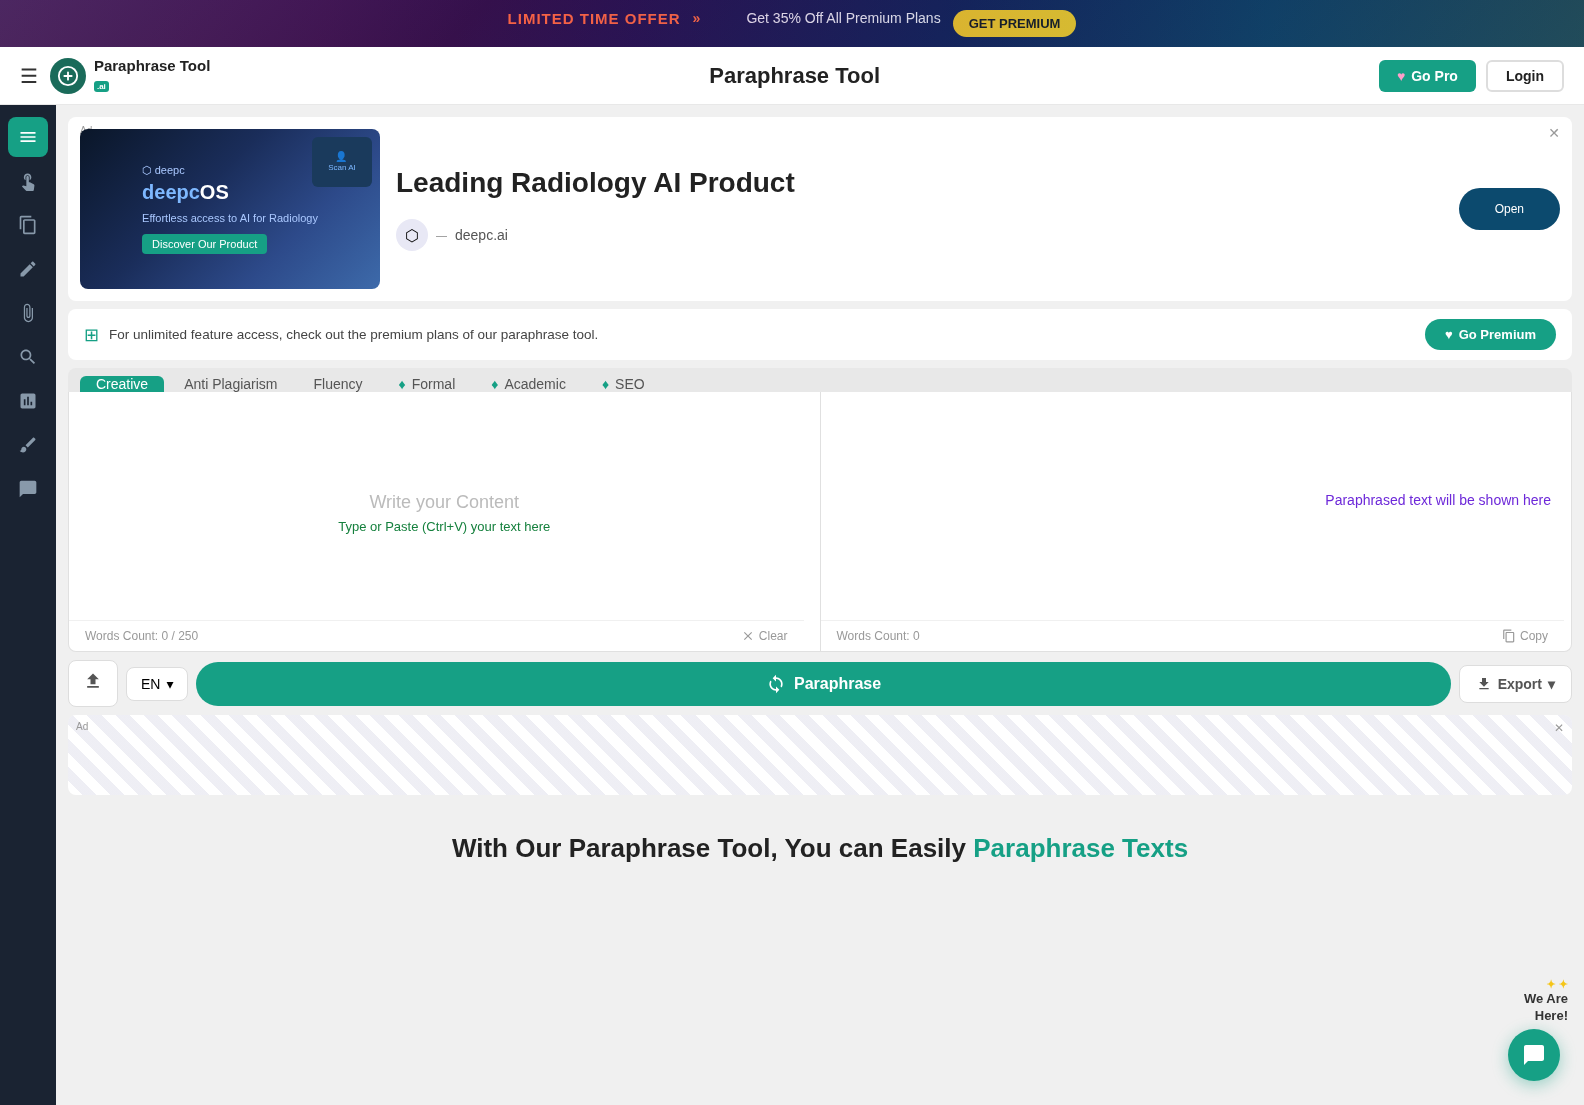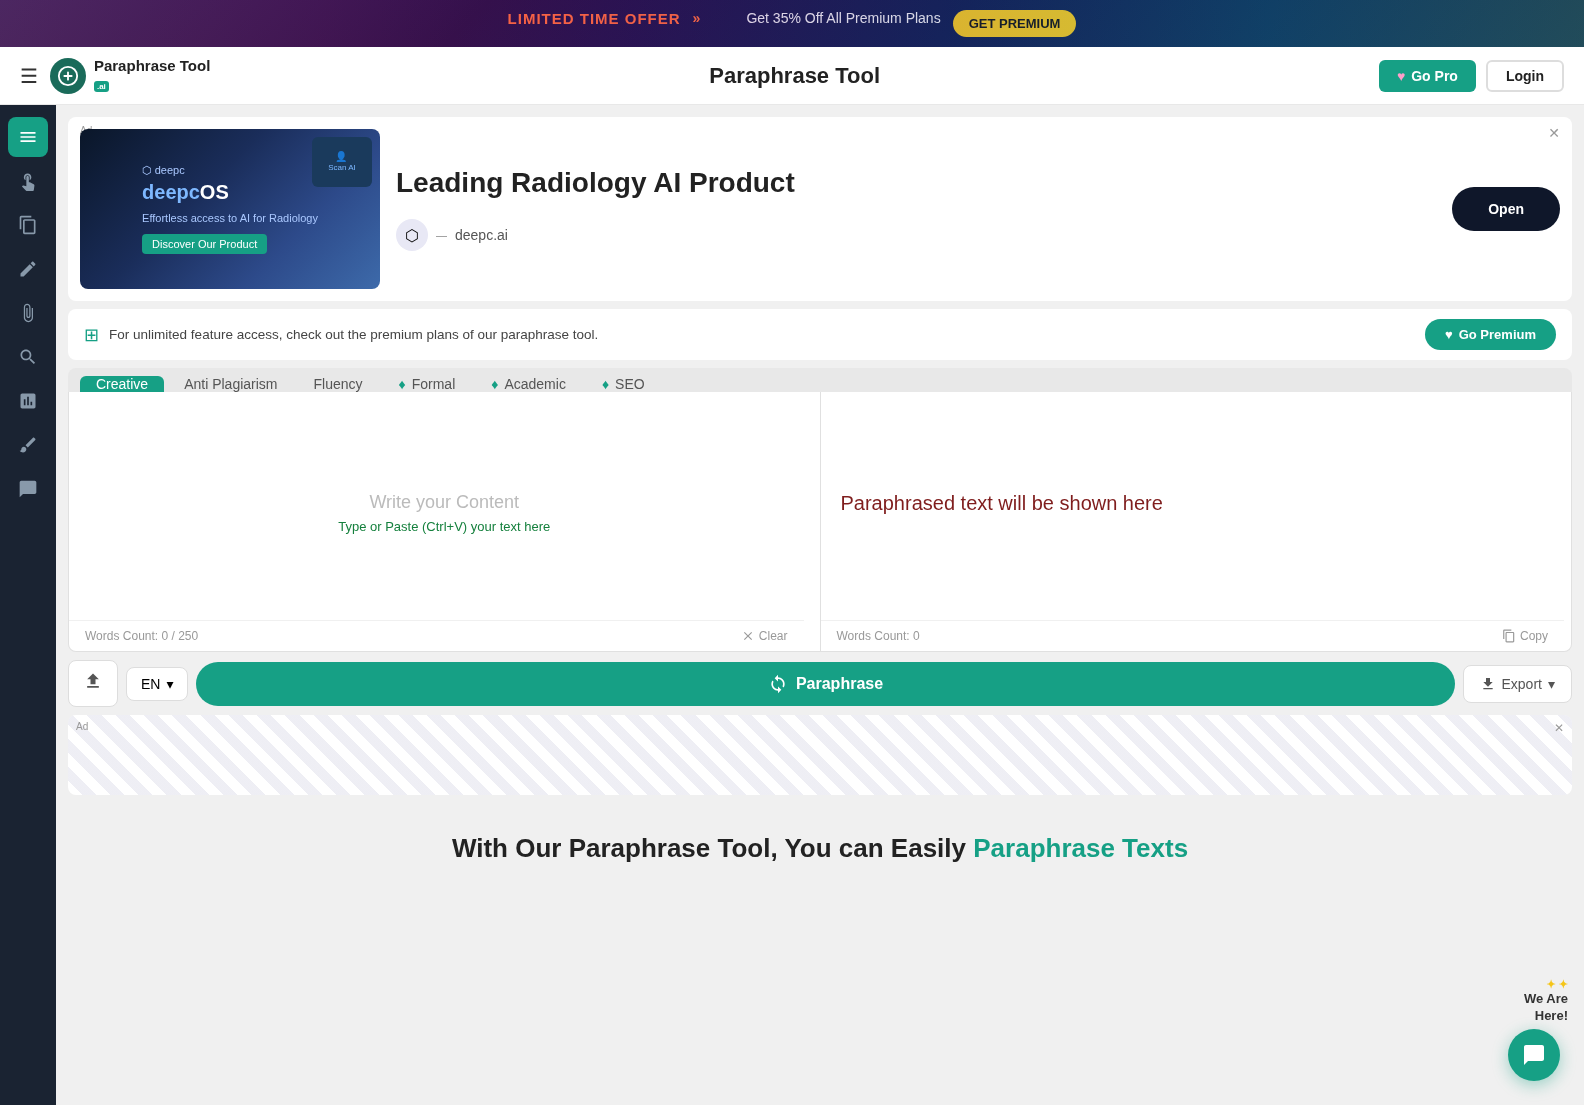--- a/index.html
+++ b/index.html
@@ -223,27 +223,27 @@
       height: 32px;
       border-radius: 50%;
       background: #e8e8f5;
       display: flex;
       align-items: center;
       justify-content: center;
       font-size: 16px;
     }
     .ad-company-name { font-size: 14px; color: #555; }
     .ad-open-btn {
-      background: #0f172a;
+      background: #0c4a6e;
       color: white;
       border: none;
       border-radius: 30px;
       padding: 14px 36px;
-      font-size: 14px;
-      font-weight: 700;
+      font-size: 12px;
+      font-weight: 400;
       cursor: pointer;
       margin-left: auto;
     }
 
     
     .premium-bar {
       background: white;
       margin: 0 12px 8px;
       border-radius: 8px;
       padding: 10px 16px;
@@ -329,23 +329,23 @@
       font-weight: 500;
       margin-top: 80px;
     }
     .editor-placeholder-sub {
       text-align: center;
       color: #15803d;
       font-size: 13px;
       margin-top: 6px;
     }
     .editor-right-placeholder {
-      color: #7f1d1d;
-      font-size: 20px;
-      text-align: left;
+      color: #6d28d9;
+      font-size: 14px;
+      text-align: right;
       margin-top: 80px;
     }
     .editor-footer {
       display: flex;
       align-items: center;
       justify-content: space-between;
       padding: 8px 16px;
       font-size: 12px;
       color: #999;
       border-top: 1px solid #f0f0f0;
@@ -404,20 +404,21 @@
       background: white;
       border: 1px solid #ddd;
       border-radius: 8px;
       padding: 10px 16px;
       font-size: 14px;
       cursor: pointer;
       display: flex;
       align-items: flex-end;
       gap: 6px;
       color: #555;
+      font-weight: bold;
     }
 
     
     .bottom-ad {
       margin: 8px 12px;
       background: white;
       border-radius: 8px;
       height: 80px;
       display: flex;
       align-items: center;

